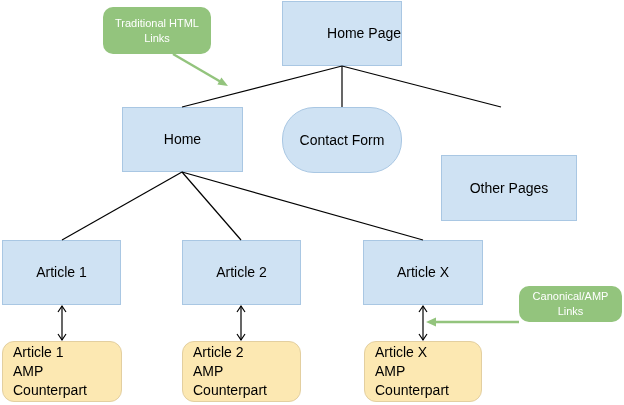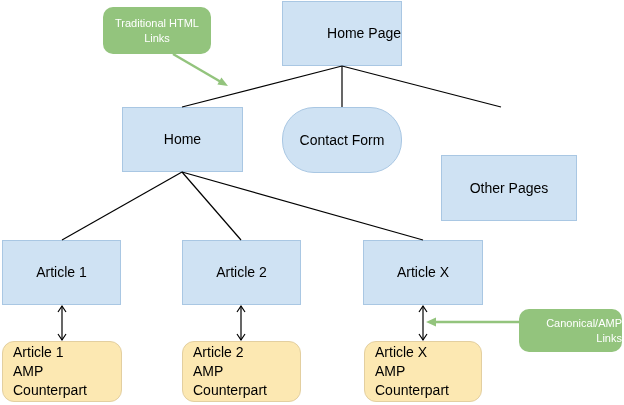--- a/index.html
+++ b/index.html
@@ -49,21 +49,21 @@
   #category-pages   { left: 122px; top: 107px; width: 121px; height: 65px; }
   #contact-form     { left: 282px; top: 107px; width: 120px; height: 66px; border-radius: 32px; }
   #other-pages      { left: 441px; top: 107px; width: 136px; height: 66px; margin-top: 48px; }
   #article-1        { left: 2px;   top: 240px; width: 119px; height: 65px; }
   #article-2        { left: 182px; top: 240px; width: 119px; height: 65px; }
   #article-x        { left: 363px; top: 240px; width: 120px; height: 65px; }
   #amp-article-1    { left: 2px;   top: 341px; width: 120px; height: 61px; }
   #amp-article-2    { left: 182px; top: 341px; width: 119px; height: 61px; }
   #amp-article-x    { left: 364px; top: 341px; width: 118px; height: 61px; }
   #callout-traditional { left: 103px; top: 7px;   width: 108px; height: 47px; }
-  #callout-canonical   { left: 519px; top: 309px; width: 103px; height: 43px; align-items: flex-end; }
+  #callout-canonical   { left: 519px; top: 286px; width: 103px; height: 36px; }
 
   #connector-layer {
     position: absolute;
     left: 0; top: 0;
     z-index: 3;
     pointer-events: none;
   }
   .edge   { stroke: var(--connector, #000); stroke-width: 1.2; fill: none; }
   .garrow { stroke: var(--callout-fill, #93c47d); stroke-width: 2.5; fill: none; }
   .ghead  { fill: var(--callout-fill, #93c47d); stroke: none; }

